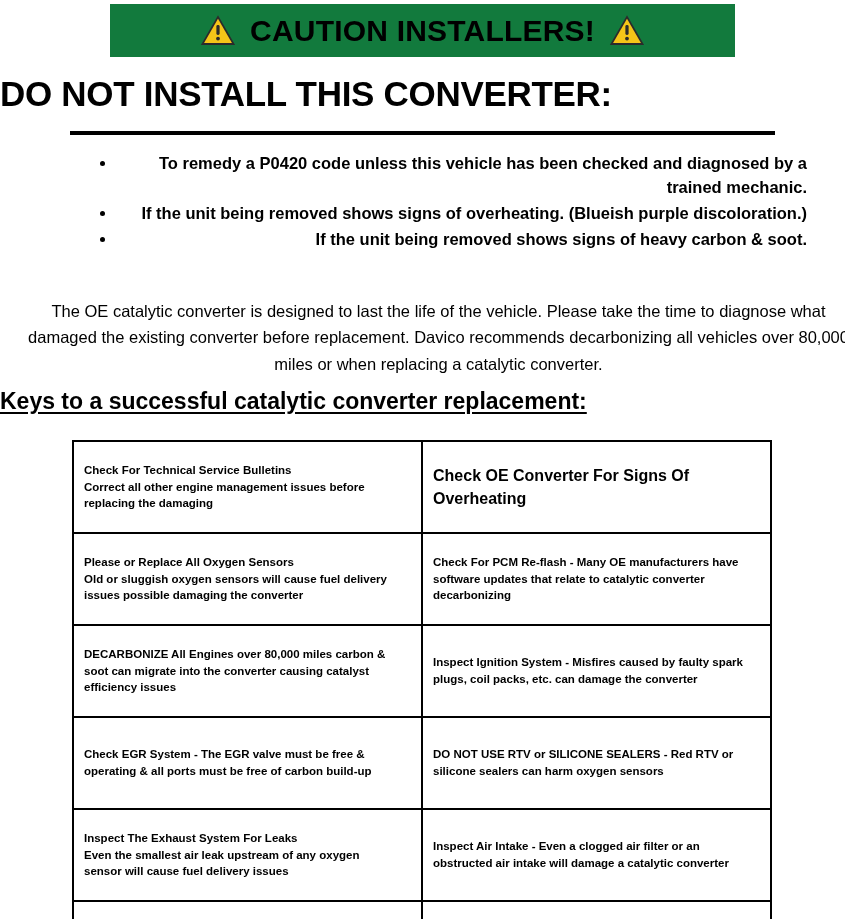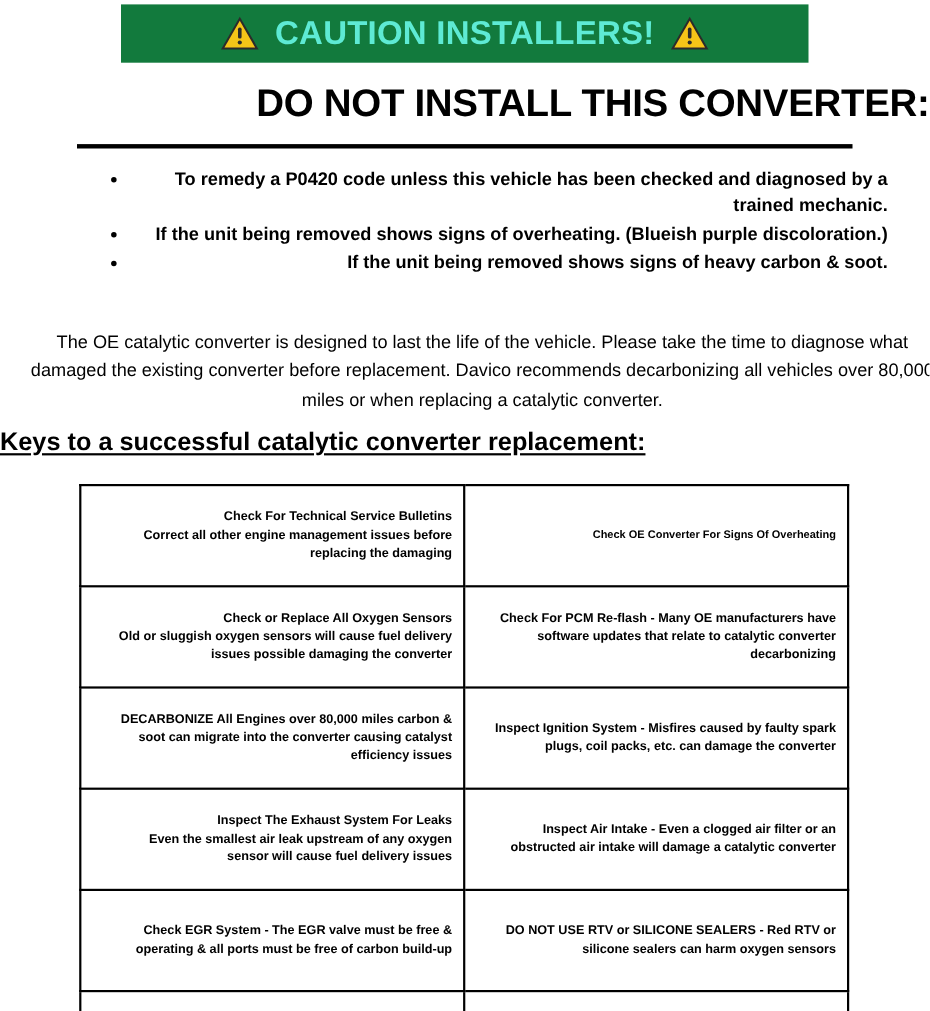--- a/index.html
+++ b/index.html
@@ -23,40 +23,40 @@
     top: 4px;
     width: 625px;
     height: 53px;
     background: #127a3d;
     display: flex;
     align-items: center;
     justify-content: center;
     gap: 14px;
   }
   .banner-text {
-    color: #5eead4;
+    color: #000000;
     font-size: 30px;
     font-weight: bold;
     letter-spacing: 0.2px;
     line-height: 1;
     white-space: nowrap;
   }
   .warn-icon {
     width: 36px;
     height: 33px;
     display: block;
   }
 
   
   .headline {
     position: absolute;
     left: 0;
     top: 74px;
     width: 845px;
-    text-align: right;
+    text-align: left;
     font-size: 35px;
     font-weight: bold;
     letter-spacing: -0.3px;
   }
 
   .rule {
     position: absolute;
     left: 70px;
     top: 131px;
     width: 705px;
@@ -112,21 +112,21 @@
     top: 440px;
     width: 700px;
     border-collapse: collapse;
     table-layout: fixed;
   }
   .keys-table td {
     border: 2px solid #000000;
     width: 50%;
     height: 78px;
     padding: 6px 10px;
-    text-align: right;
+    text-align: left;
     vertical-align: middle;
     font-size: 11.5px;
     font-weight: bold;
     line-height: 1.45;
   }
   .cell-line { display: block; }
 </style>
 </head>
 <body>
 
@@ -161,26 +161,26 @@
 
 <table class="keys-table">
   <tbody>
     <tr>
       <td>
         <span class="cell-line">Check For Technical Service Bulletins</span>
         <span class="cell-line">Correct all other engine management issues before</span>
         <span class="cell-line">replacing the damaging</span>
       </td>
       <td>
-        <span class="cell-line" style="font-size:10px">Check OE Converter For Signs Of Overheating</span>
-      </td>
-    </tr>
-    <tr>
-      <td>
-        <span class="cell-line">Check or Replace All Oxygen Sensors</span>
+        <span class="cell-line" style="font-size:16px">Check OE Converter For Signs Of Overheating</span>
+      </td>
+    </tr>
+    <tr>
+      <td>
+        <span class="cell-line">Please or Replace All Oxygen Sensors</span>
         <span class="cell-line">Old or sluggish oxygen sensors will cause fuel delivery</span>
         <span class="cell-line">issues possible damaging the converter</span>
       </td>
       <td>
         <span class="cell-line">Check For PCM Re-flash - Many OE manufacturers have</span>
         <span class="cell-line">software updates that relate to catalytic converter</span>
         <span class="cell-line">decarbonizing</span>
       </td>
     </tr>
     <tr>
@@ -189,41 +189,41 @@
         <span class="cell-line">soot can migrate into the converter causing catalyst</span>
         <span class="cell-line">efficiency issues</span>
       </td>
       <td>
         <span class="cell-line">Inspect Ignition System - Misfires caused by faulty spark</span>
         <span class="cell-line">plugs, coil packs, etc. can damage the converter</span>
       </td>
     </tr>
     <tr>
       <td>
+        <span class="cell-line">Check EGR System - The EGR valve must be free &amp;</span>
+        <span class="cell-line">operating &amp; all ports must be free of carbon build-up</span>
+      </td>
+      <td>
+        <span class="cell-line">DO NOT USE RTV or SILICONE SEALERS - Red RTV or</span>
+        <span class="cell-line">silicone sealers can harm oxygen sensors</span>
+      </td>
+    </tr>
+    <tr>
+      <td>
         <span class="cell-line">Inspect The Exhaust System For Leaks</span>
         <span class="cell-line">Even the smallest air leak upstream of any oxygen</span>
         <span class="cell-line">sensor will cause fuel delivery issues</span>
       </td>
       <td>
         <span class="cell-line">Inspect Air Intake - Even a clogged air filter or an</span>
         <span class="cell-line">obstructed air intake will damage a catalytic converter</span>
       </td>
     </tr>
     <tr>
       <td>
-        <span class="cell-line">Check EGR System - The EGR valve must be free &amp;</span>
-        <span class="cell-line">operating &amp; all ports must be free of carbon build-up</span>
-      </td>
-      <td>
-        <span class="cell-line">DO NOT USE RTV or SILICONE SEALERS - Red RTV or</span>
-        <span class="cell-line">silicone sealers can harm oxygen sensors</span>
-      </td>
-    </tr>
-    <tr>
-      <td>
         
         
         
       </td>
       <td>
         
         
       </td>
     </tr>
   </tbody>

